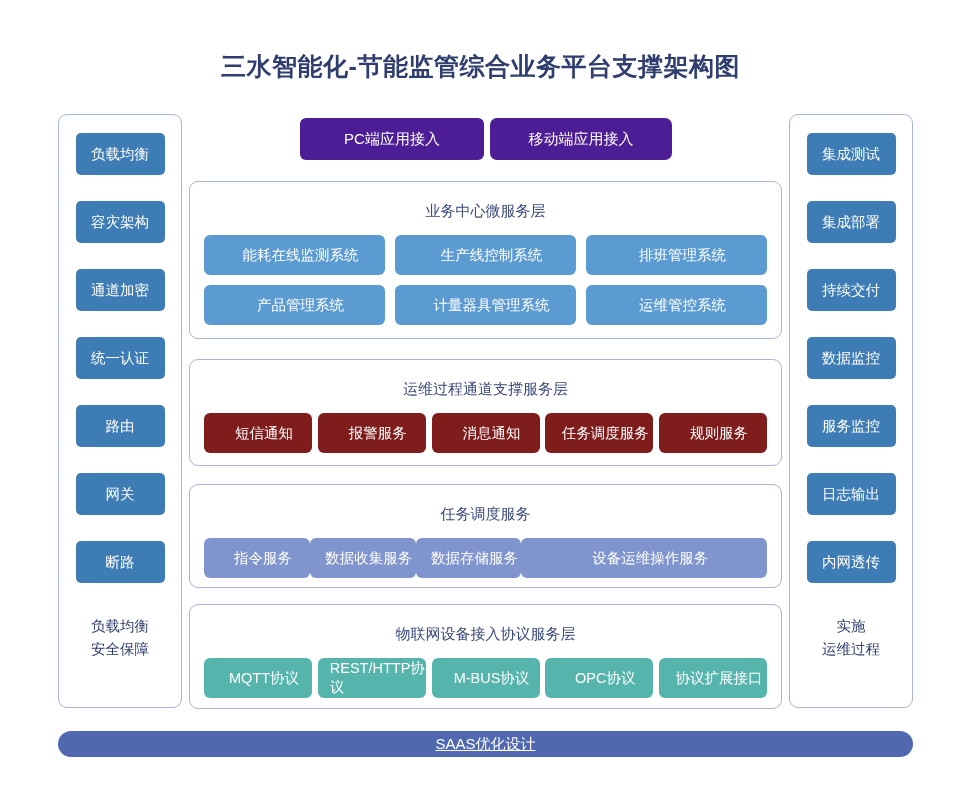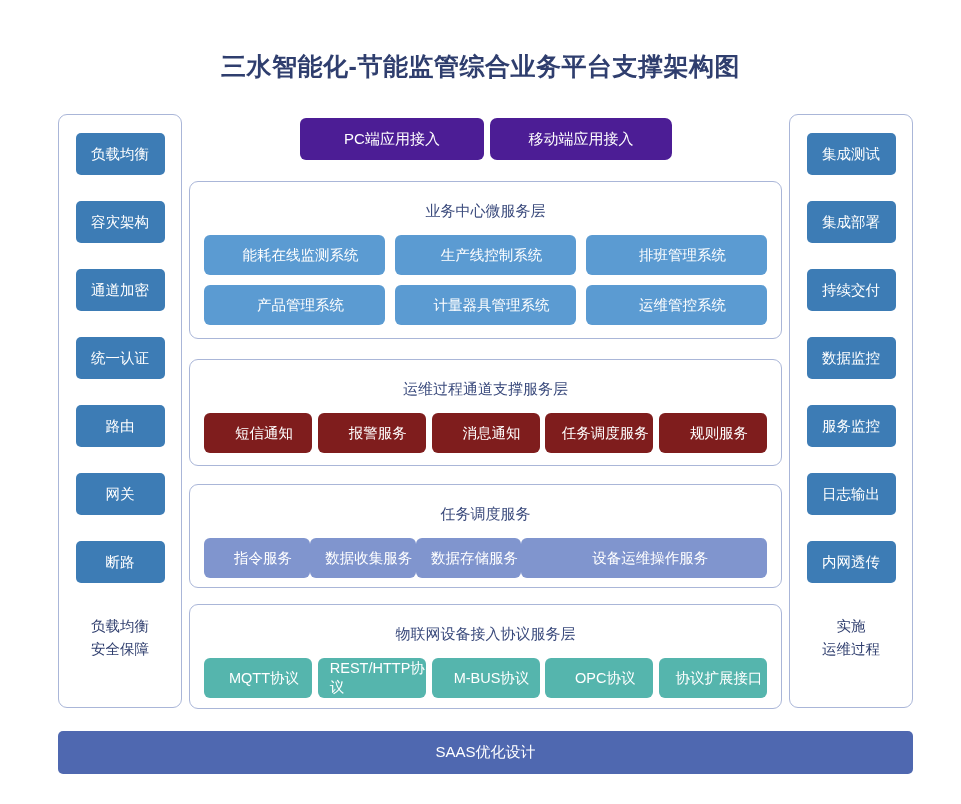--- a/index.html
+++ b/index.html
@@ -78,24 +78,24 @@
   }
   
   #layer-0 .cell{background:#5b9bd2;width:181px;}
   #layer-1 .cell{background:#7f1d1d;width:108px;}
   #layer-2 .cell{background:#8095ce;width:108px;}
   #layer-2 .cell.wide{width:251px;}
   #layer-3 .cell{background:#55b5ad;width:108px;}
 
   
   #bottom-bar{
-    position:absolute;left:58px;top:731px;width:855px;height:43px;
-    background:#4f68b0;border-radius:5px;
+    position:absolute;left:58px;top:731px;width:855px;height:26px;
+    background:#4f68b0;border-radius:13px;
     color:#fff;font-size:15px;
-    display:flex;align-items:center;justify-content:center;
+    display:flex;align-items:center;justify-content:center;text-decoration:underline;
   }
 </style>
 </head>
 <body>
 
 <div id="page">
 
   <div class="title">三水智能化-节能监管综合业务平台支撑架构图</div>
 
   <div class="side-col" id="left-col">

